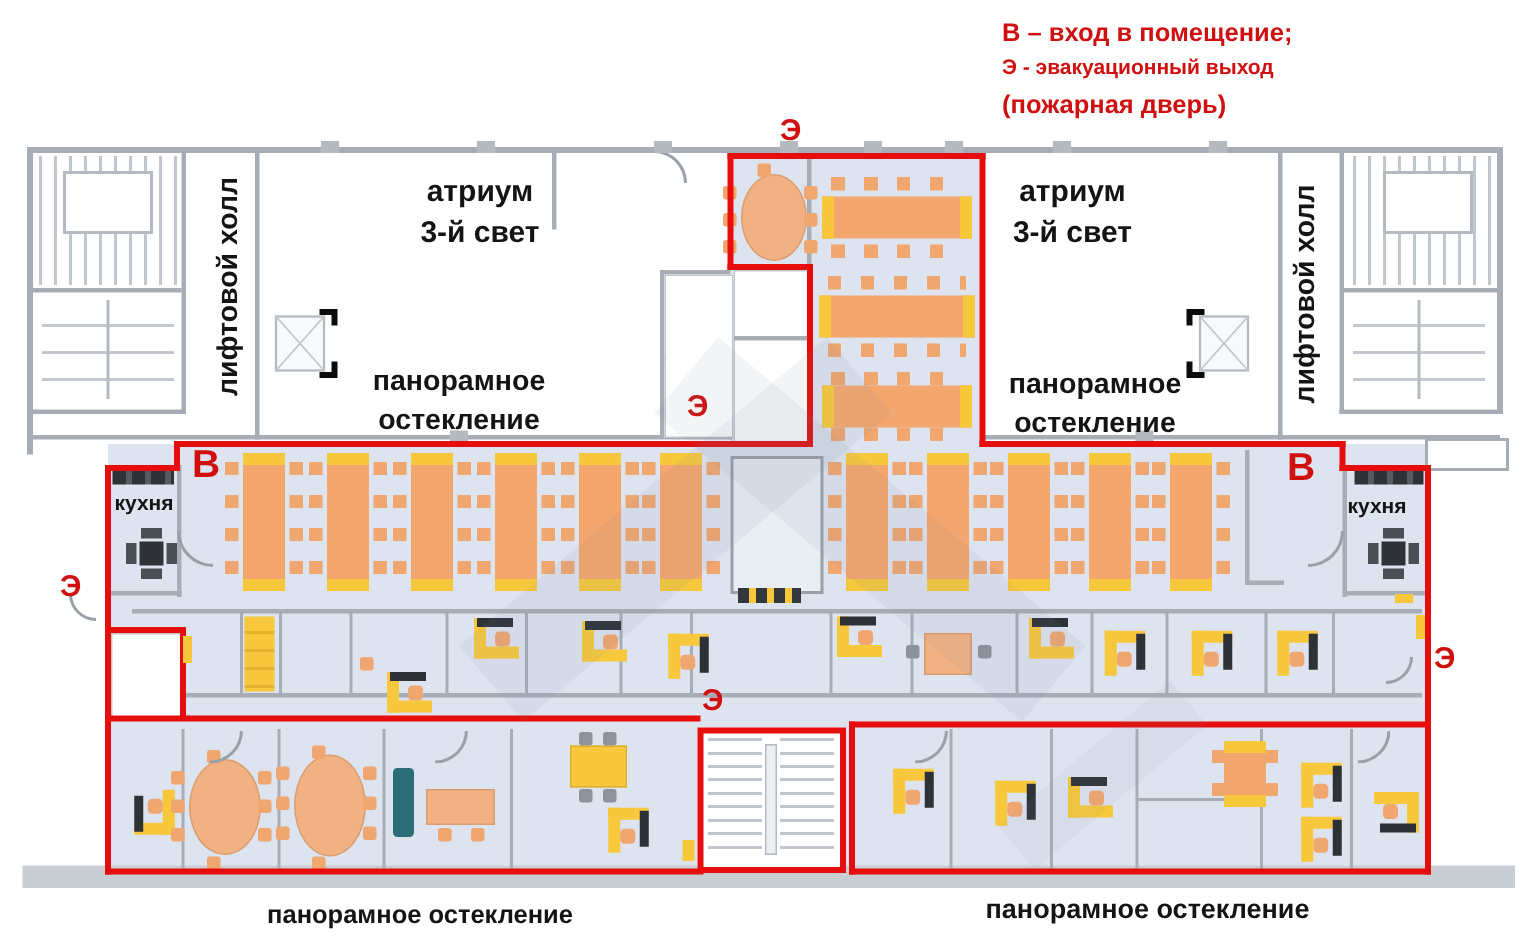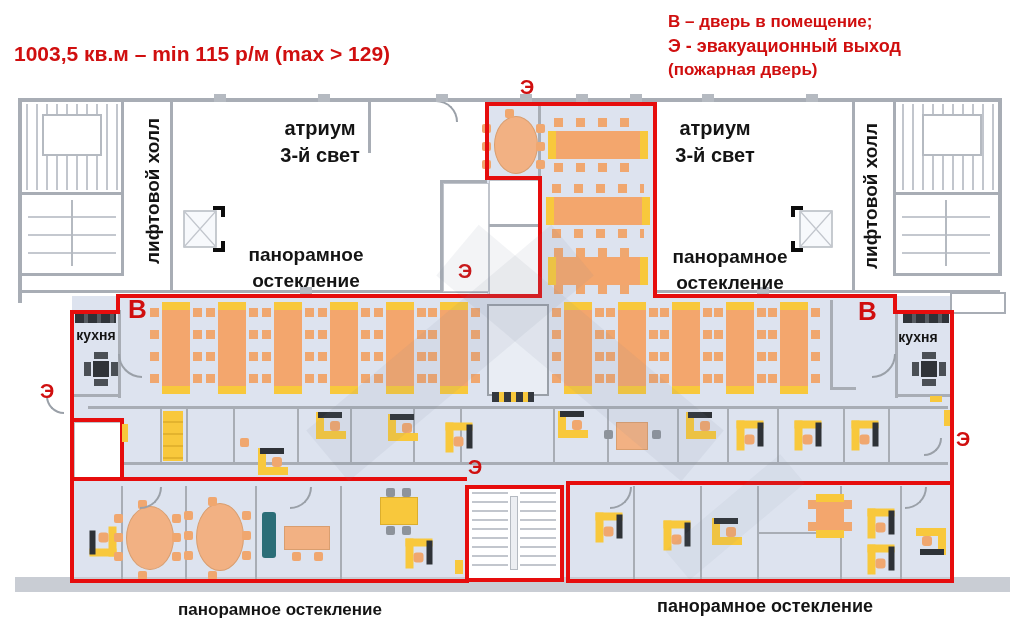--- a/index.html
+++ b/index.html
@@ -57,23 +57,22 @@
      repeating-linear-gradient(rgba(0,0,0,0) 0 16px,#c4c8cf 16px 18px);}
   .storage{position:absolute;border:2px solid #9aa0a8;background:#e9edf4;z-index:2;}
   .stairbox{position:absolute;border:4px solid #e60d0d;background:#fff;z-index:3;}
   .wm{position:absolute;background:rgba(125,135,155,0.09);z-index:7;pointer-events:none;}
 </style>
 </head>
 <body>
 
 <div class="plan">
 
-  <div class="redtxt" style="left:14px;top:42px;font-size:21px;">1003,5 кв.м – min 115  р/м (max &gt; 129)</div>
-  <div class="redtxt" style="left:668px;top:12px;font-size:17px;">В – дверь в помещение;</div>
-  <div class="redtxt" style="left:668px;top:36px;font-size:18px;">Э - эвакуационный выход</div>
+  <div class="redtxt" style="left:668px;top:12px;font-size:17px;">В – вход в помещение;</div>
+  <div class="redtxt" style="left:668px;top:36px;font-size:14px;">Э - эвакуационный выход</div>
   <div class="redtxt" style="left:668px;top:60px;font-size:17px;">(пожарная дверь)</div>
 
   <div class="floor" style="left:72px;top:296px;width:878px;height:287px;"></div>
   <div class="floor" style="left:487px;top:104px;width:168px;height:192px;"></div>
   <div class="abs" style="left:15px;top:577px;width:995px;height:15px;background:#c9cdd4;z-index:0;"></div>
 
   <div class="w" style="left:18px;top:98px;width:982px;height:4px;"></div>
   <div class="w" style="left:18px;top:98px;width:4px;height:178px;"></div>
   <div class="w" style="left:18px;top:273px;width:106px;height:3px;"></div>
   <div class="w" style="left:121px;top:98px;width:3px;height:178px;"></div>

